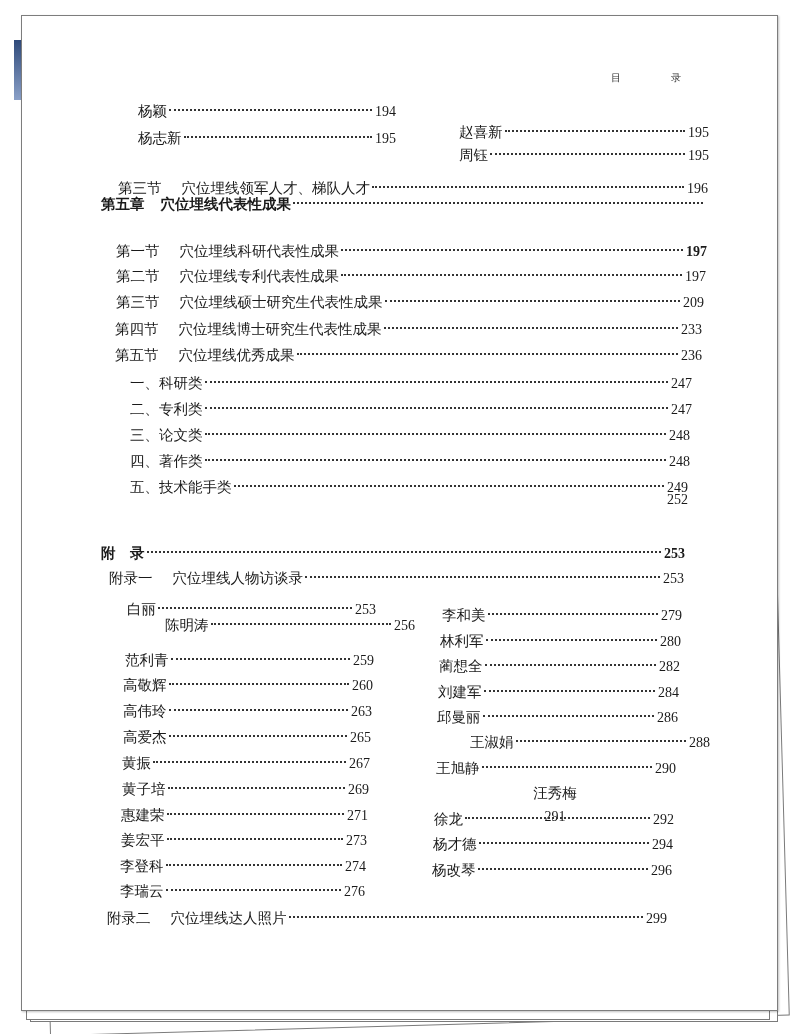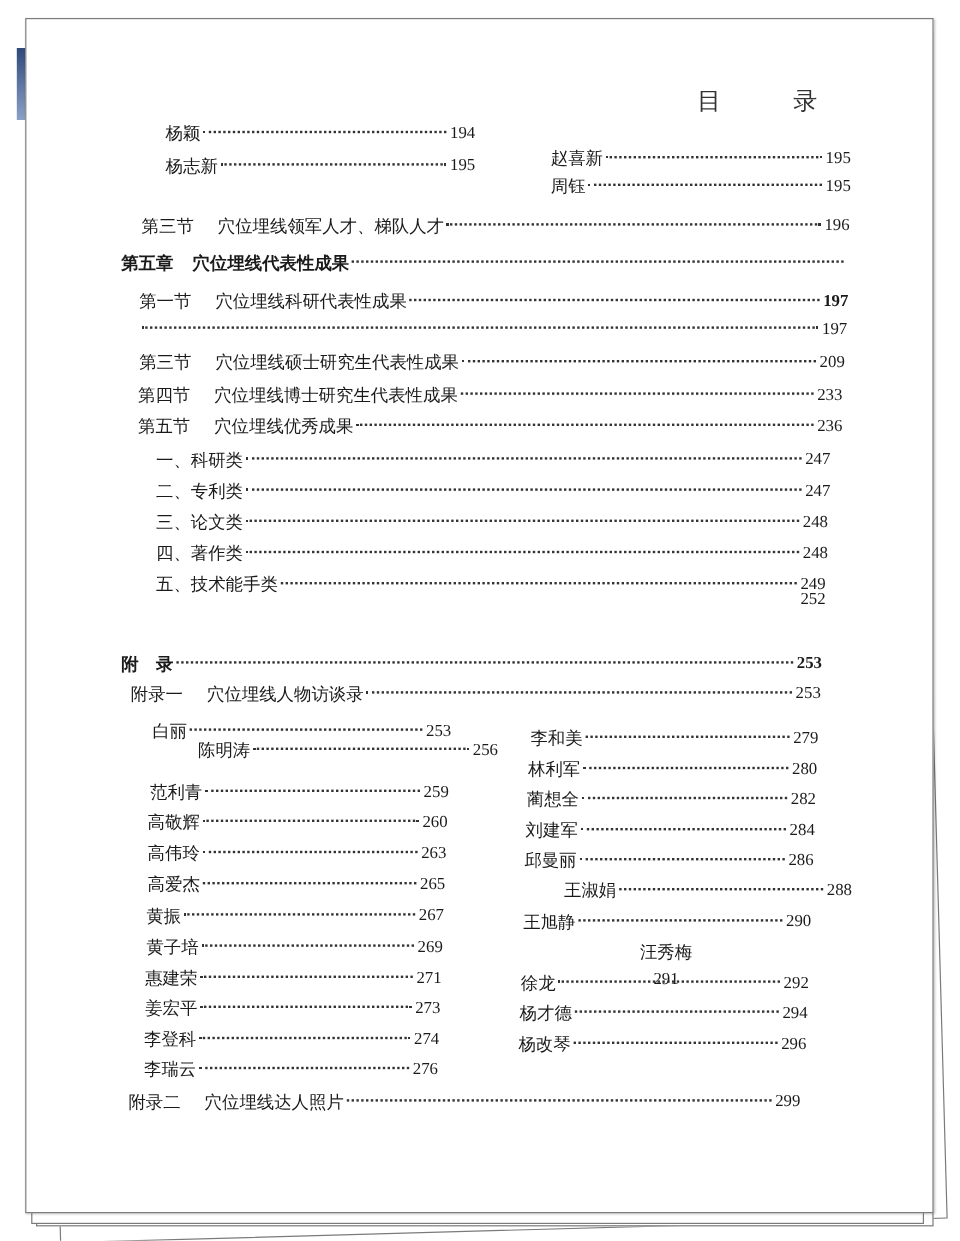--- a/index.html
+++ b/index.html
@@ -6,21 +6,21 @@
   body { width:800px; height:1034px; background:#ffffff; position:relative; overflow:hidden;
          font-family:"DejaVu Serif","Liberation Serif",serif; color:#1a1a1a; }
   .sheet { position:absolute; background:#fff; border:1px solid #7a7a7a; box-sizing:border-box; }
   .sheet-back3 { left:36px; top:30px; width:740px; height:996px; transform:rotate(-1.6deg); }
   .sheet-back2 { left:30px; top:26px; width:748px; height:996px; }
   .sheet-back1 { left:26px; top:22px; width:744px; height:998px; }
   .cover-blue { position:absolute; left:14px; top:40px; width:8px; height:60px; background:linear-gradient(#2f4a7a,#8aa0c8); }
   .cover-gold { position:absolute; left:768px; top:860px; width:8px; height:90px; background:linear-gradient(#8a7a10,#b7a32c); }
   .page { position:absolute; left:21px; top:15px; width:757px; height:996px; background:#fff;
           border:1px solid #7d7d7d; box-sizing:border-box; box-shadow:1px 1px 2px rgba(0,0,0,.25); }
-  .runhead { position:absolute; right:76px; top:55px; font-size:20px; letter-spacing:20px; color:#333; }
+  .runhead { position:absolute; right:76px; top:55px; font-size:10px; letter-spacing:20px; color:#333; }
   .line { position:absolute; display:flex; align-items:center; font-size:14.5px; white-space:nowrap; }
   .line .lbl { flex:none; }
   .line .dots { flex:1; border-bottom:2px dotted #333; margin:0 3px 4px 2px; height:0; }
   .line .pg { flex:none; font-size:14px; font-family:"Liberation Serif",serif; }
   .bold { font-weight:bold; }
   .chap .lbl { font-family:"DejaVu Sans","Liberation Sans",sans-serif; font-weight:bold; font-size:14.5px; }
   .sec .num { margin-right:20px; }
 </style>
 </head>
 <body>
@@ -55,31 +55,32 @@
       <span class="dots"></span>
       <span class="pg">195</span>
   </div>
 
   <div class="line sec" style="left:96px;top:163px;width:590px;">
     <span class="lbl"><span class="num">第三节</span><span>穴位埋线领军人才、梯队人才</span></span>
       <span class="dots"></span>
       <span class="pg">196</span>
   </div>
 
-  <div class="line chap" style="left:79px;top:194px;width:605px;">
+  <div class="line chap" style="left:79px;top:179px;width:605px;">
     <span class="lbl"><span style="margin-right:16px">第五章</span><span>穴位埋线代表性成果</span></span>
       <span class="dots"></span>
       <span class="pg"></span>
   </div>
   <div class="line sec" style="left:94px;top:226px;width:591px;">
     <span class="lbl"><span class="num">第一节</span><span>穴位埋线科研代表性成果</span></span>
       <span class="dots"></span>
       <span class="pg bold">197</span>
   </div>
   <div class="line sec" style="left:94px;top:251px;width:590px;">
+    <span class="lbl"><span class="num">第二节</span><span>穴位埋线专利代表性成果</span></span>
       <span class="dots"></span>
       <span class="pg">197</span>
   </div>
   <div class="line sec" style="left:94px;top:277px;width:588px;">
     <span class="lbl"><span class="num">第三节</span><span>穴位埋线硕士研究生代表性成果</span></span>
       <span class="dots"></span>
       <span class="pg">209</span>
   </div>
   <div class="line sec" style="left:93px;top:304px;width:587px;">
     <span class="lbl"><span class="num">第四节</span><span>穴位埋线博士研究生代表性成果</span></span>

